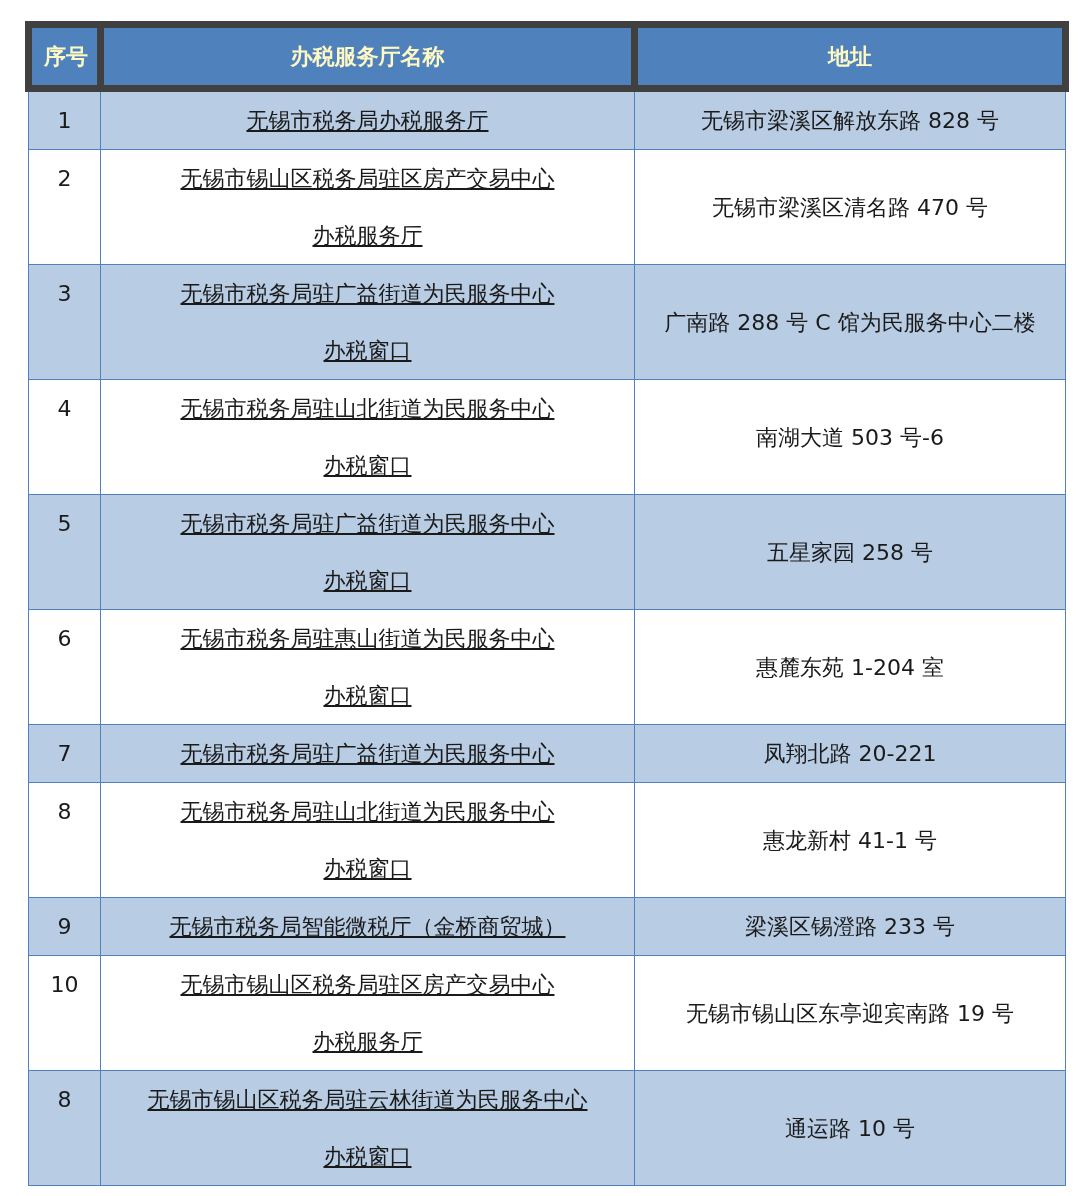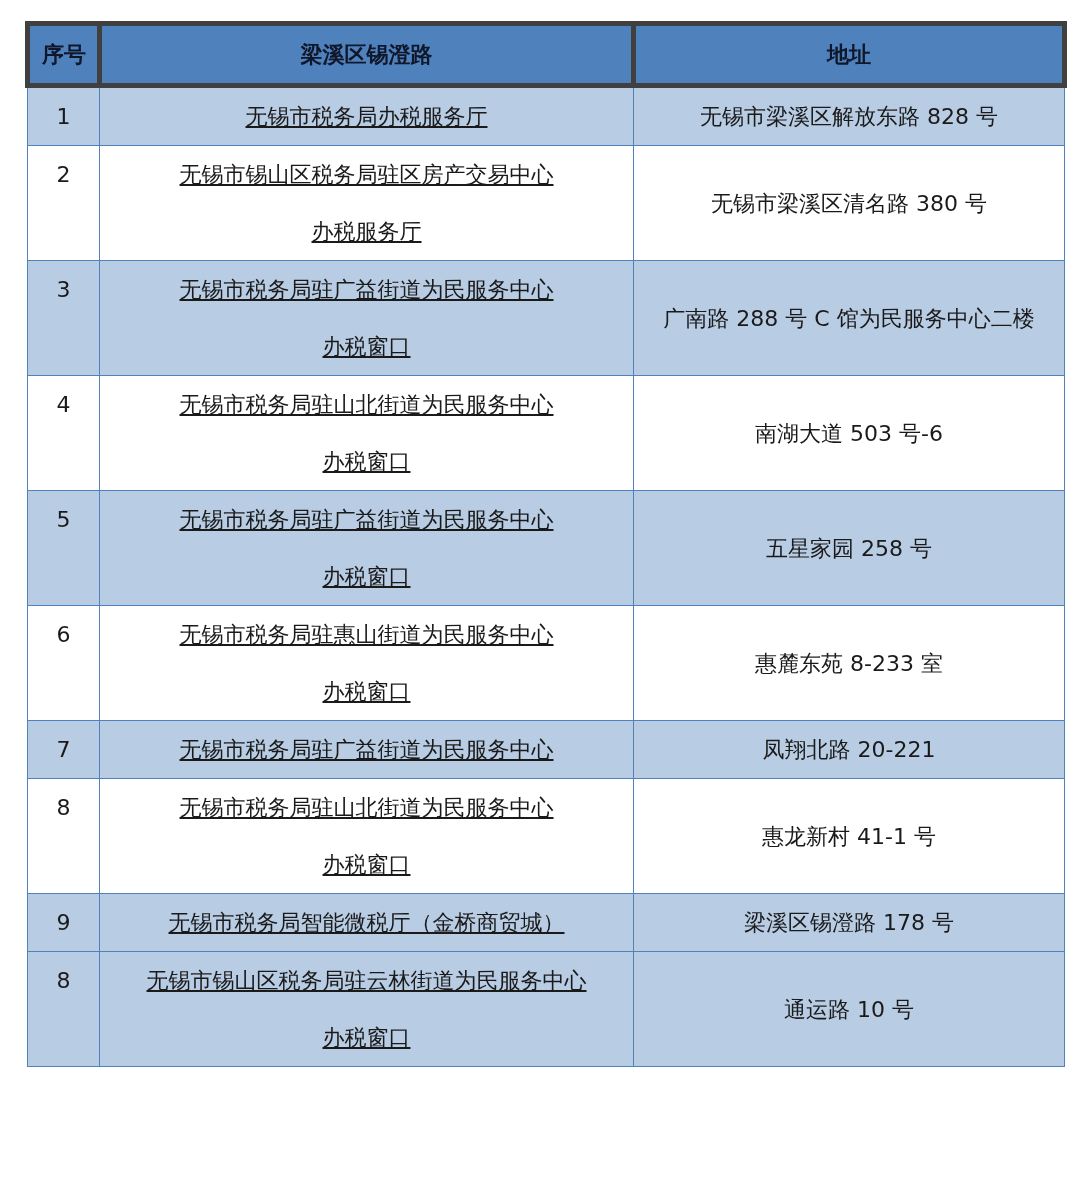--- a/index.html
+++ b/index.html
@@ -1,19 +1,19 @@
 <!DOCTYPE html>
 <html><head>
 <meta charset="utf-8">
 <style>
   html,body{margin:0;padding:0;background:#ffffff;}
   body{width:1080px;height:1196px;position:relative;font-family:"DejaVu Sans","Liberation Sans",sans-serif;color:#1a1a1a;}
   table{position:absolute;left:25px;top:21px;width:1037px;border-collapse:collapse;table-layout:fixed;}
   col.c1{width:72px;} col.c2{width:534px;} col.c3{width:431px;}
-  thead th{background:#4f81bd;color:#0f172a;font-weight:bold;font-size:22px;height:57px;border:5px solid #404040;padding:0;}
+  thead th{background:#4f81bd;color:#fef9c3;font-weight:bold;font-size:22px;height:57px;border:7px solid #404040;padding:0;}
   thead th.first{text-align:left;padding-left:12px;}
   thead tr{border-bottom:4px solid #ffffff;}
   tbody td{border:1px solid #4f81bd;font-size:22px;text-align:center;padding:0 4px;line-height:57px;vertical-align:middle;}
   tbody td.num{vertical-align:top;line-height:57px;}
   tbody tr.alt td{background:#b8cce4;}
   tbody tr.plain td{background:#ffffff;}
   tr.single td{height:57px;}
   tr.double td{height:114px;}
   .line{display:block;text-decoration:underline;}
 </style>
@@ -22,39 +22,39 @@
 
 <table>
   <colgroup>
       <col class="c1">
       <col class="c2">
       <col class="c3">
     </colgroup>
   <thead>
     <tr>
       <th class="first">序号</th>
-      <th>梁溪区锡澄路</th>
+      <th>办税服务厅名称</th>
       <th>地址</th>
     </tr>
   </thead>
   <tbody id="tbody">
       <tr class="alt single">
         <td class="num">1</td>
         <td>
           <span class="line">无锡市税务局办税服务厅</span>
         </td>
         <td>无锡市梁溪区解放东路 828 号</td>
       </tr>
       <tr class="plain double">
         <td class="num">2</td>
         <td>
           <span class="line">无锡市锡山区税务局驻区房产交易中心</span>
           <span class="line">办税服务厅</span>
         </td>
-        <td>无锡市梁溪区清名路 380 号</td>
+        <td>无锡市梁溪区清名路 470 号</td>
       </tr>
       <tr class="alt double">
         <td class="num">3</td>
         <td>
           <span class="line">无锡市税务局驻广益街道为民服务中心</span>
           <span class="line">办税窗口</span>
         </td>
         <td>广南路 288 号 C 馆为民服务中心二楼</td>
       </tr>
       <tr class="plain double">
@@ -72,21 +72,21 @@
           <span class="line">办税窗口</span>
         </td>
         <td>五星家园 258 号</td>
       </tr>
       <tr class="plain double">
         <td class="num">6</td>
         <td>
           <span class="line">无锡市税务局驻惠山街道为民服务中心</span>
           <span class="line">办税窗口</span>
         </td>
-        <td>惠麓东苑 8-233 室</td>
+        <td>惠麓东苑 1-204 室</td>
       </tr>
       <tr class="alt single">
         <td class="num">7</td>
         <td>
           <span class="line">无锡市税务局驻广益街道为民服务中心</span>
         </td>
         <td>凤翔北路 20-221</td>
       </tr>
       <tr class="plain double">
         <td class="num">8</td>
@@ -94,21 +94,29 @@
           <span class="line">无锡市税务局驻山北街道为民服务中心</span>
           <span class="line">办税窗口</span>
         </td>
         <td>惠龙新村 41-1 号</td>
       </tr>
       <tr class="alt single">
         <td class="num">9</td>
         <td>
           <span class="line">无锡市税务局智能微税厅（金桥商贸城）</span>
         </td>
-        <td>梁溪区锡澄路 178 号</td>
+        <td>梁溪区锡澄路 233 号</td>
+      </tr>
+      <tr class="plain double">
+        <td class="num">10</td>
+        <td>
+          <span class="line">无锡市锡山区税务局驻区房产交易中心</span>
+          <span class="line">办税服务厅</span>
+        </td>
+        <td>无锡市锡山区东亭迎宾南路 19 号</td>
       </tr>
       <tr class="alt double">
         <td class="num">8</td>
         <td>
           <span class="line">无锡市锡山区税务局驻云林街道为民服务中心</span>
           <span class="line">办税窗口</span>
         </td>
         <td>通运路 10 号</td>
       </tr>
     </tbody>

